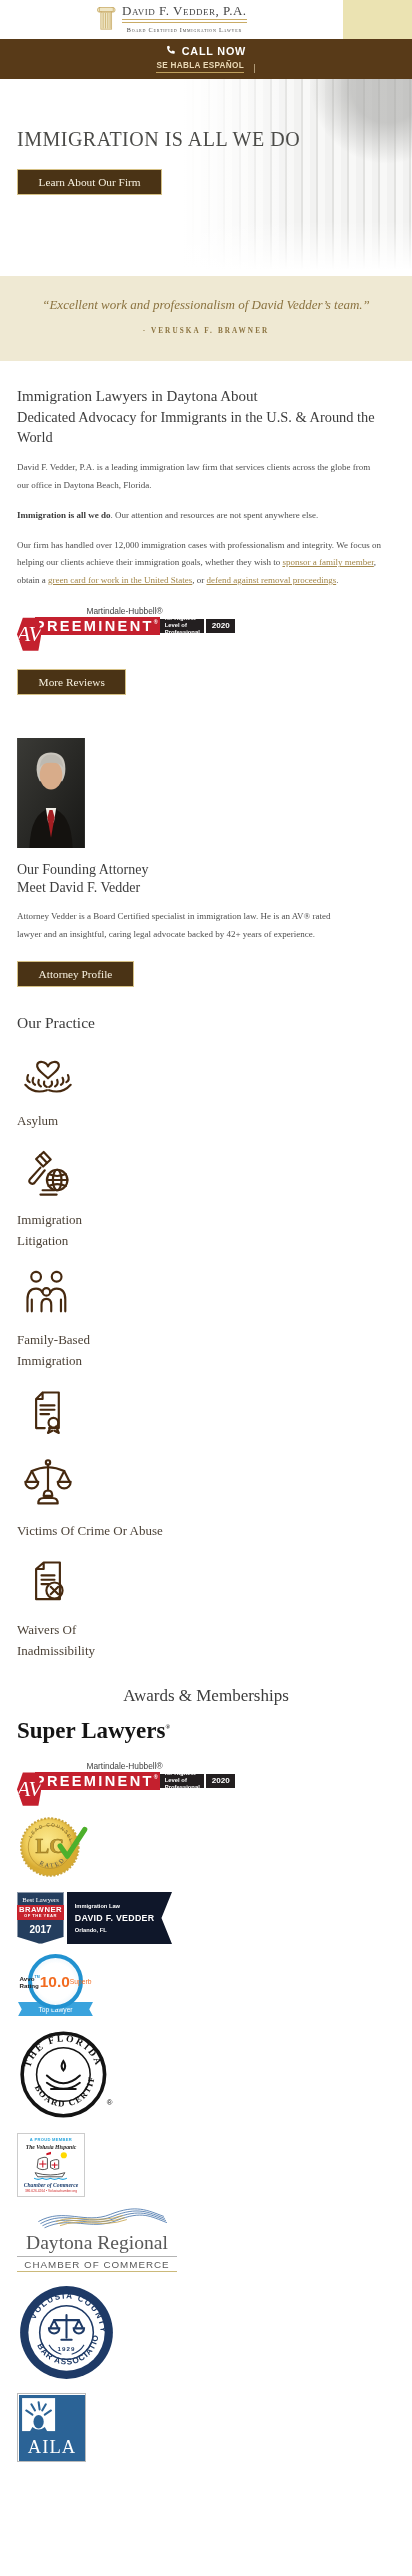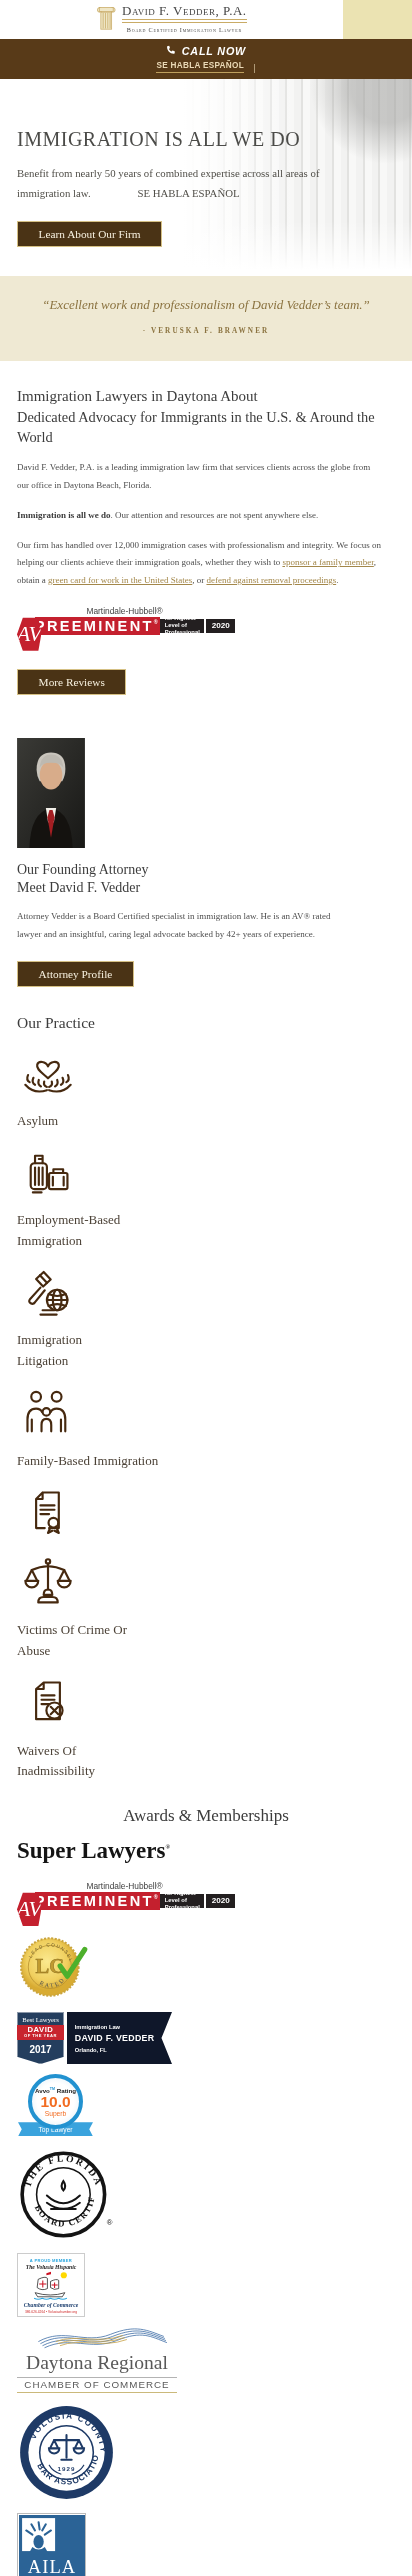--- a/index.html
+++ b/index.html
@@ -9,21 +9,21 @@
   .hdr{position:relative;height:39px;background:#fff;}
   .hdr-beige{position:absolute;right:0;top:0;width:69px;height:39px;background:#ebe3b2;}
   .logo{width:344px;display:flex;justify-content:center;align-items:center;gap:6.2px;padding-top:3.6px;box-sizing:border-box;}
   .logo-text{text-align:center;}
   .logo-name{font-variant:small-caps;font-size:13px;color:#454545;letter-spacing:0.5px;line-height:1;}
   .logo-rule{height:2.1px;border-top:1px solid #c9ab66;border-bottom:0.5px solid #c9ab66;margin:2.1px 0 2.1px;}
   .logo-sub{font-variant:small-caps;font-size:6.2px;color:#4a4a4a;letter-spacing:0.8px;}
 
   
   .topbar{height:40px;background:#583a18;display:flex;flex-direction:column;align-items:center;justify-content:center;gap:3.6px;}
-  .call{color:#fff;font-family:"Liberation Sans",sans-serif;font-weight:bold;font-size:10.8px;letter-spacing:0.8px;display:flex;align-items:center;gap:6px;cursor:pointer;font-style:italic;}
+  .call{color:#fff;font-family:"Liberation Sans",sans-serif;font-weight:bold;font-size:10.8px;letter-spacing:0.8px;display:flex;align-items:center;gap:6px;cursor:pointer;}
   .esp-row{display:flex;align-items:center;gap:9.3px;}
   .espanol{color:#ead9b6;font-family:"Liberation Sans",sans-serif;font-weight:bold;font-size:8.2px;letter-spacing:0.3px;border-bottom:1px solid #bfa05e;padding-bottom:1.5px;cursor:pointer;}
   .bar-div{color:#ead9b6;font-size:11.3px;font-weight:300;}
 
   
   .hero{height:197px;box-sizing:border-box;padding:49px 0 0 17px;
     background:
       radial-gradient(circle at 94% 4%, rgba(160,160,158,.55) 0 36px, rgba(160,160,158,0) 77px),
       linear-gradient(to bottom, rgba(255,255,255,0) 72%, #ffffff 97%),
       linear-gradient(to right, #ffffff 0 44%, rgba(255,255,255,.55) 60%, rgba(255,255,255,0) 72%),
@@ -85,21 +85,21 @@
   .bl-bl{color:#fff;font-size:6.7px;font-family:"Liberation Serif",serif;}
   .bl-red{background:#c8242e;color:#fff;text-align:center;width:52px;margin-top:2.1px;padding:1px 0;}
   .bl-lawyer{font-family:"Liberation Sans",sans-serif;font-weight:bold;font-size:7.7px;letter-spacing:0.5px;line-height:1;}
   .bl-oty{font-family:"Liberation Sans",sans-serif;font-weight:bold;font-size:4.1px;letter-spacing:0.5px;line-height:1.2;}
   .bl-year{color:#fff;font-family:"Liberation Sans",sans-serif;font-weight:bold;font-size:10px;margin-top:4.1px;}
   .bl-right{flex:1;background:#0f172a;margin-left:2.6px;clip-path:polygon(0 0,100% 0,90% 50%,100% 100%,0 100%);color:#fff;font-family:"Liberation Sans",sans-serif;display:flex;flex-direction:column;justify-content:center;gap:3.6px;padding-left:8.2px;box-sizing:border-box;}
   .bl-area{font-size:5.7px;font-weight:bold;}
   .bl-name{font-size:8.8px;font-weight:bold;letter-spacing:0.3px;}
   .bl-city{font-size:5.7px;font-weight:bold;}
   .avvo{margin-top:10.3px;width:77px;position:relative;}
-  .avvo-circle{width:55px;height:55px;border-radius:50%;border:4.1px solid #2292d0;background:radial-gradient(#ffffff 55%,#d9ecf7);box-sizing:border-box;margin:0 auto;display:flex;flex-direction:column;align-items:center;justify-content:center;position:relative;z-index:2;}
+  .avvo-circle{width:55px;height:55px;border-radius:50%;border:4.1px solid #2292d0;background:radial-gradient(#ffffff 55%,#d9ecf7);box-sizing:border-box;margin:0 auto;display:flex;flex-direction:row;align-items:center;justify-content:center;position:relative;z-index:2;}
   .avvo-brand{font-family:"Liberation Sans",sans-serif;font-weight:bold;color:#222;font-size:6.2px;}
   .avvo-brand sup{font-size:3.6px;color:#2292d0;}
   .avvo-score{color:#f26c21;font-family:"Liberation Sans",sans-serif;font-weight:bold;font-size:15.5px;line-height:1.05;}
   .avvo-superb{color:#f26c21;font-family:"Liberation Sans",sans-serif;font-size:6.7px;}
   .avvo-ribbon{position:relative;z-index:1;margin:-7.2px auto 0;width:75px;background:#3aa3dd;color:#fff;font-family:"Liberation Sans",sans-serif;font-size:6.7px;text-align:center;padding:3.6px 0;clip-path:polygon(0 0,100% 0,95% 50%,100% 100%,0 100%,5% 50%);}
   .flbar{margin-top:11.3px;}
   .vhcc{width:68px;border:0.5px solid #ccc;background:#fff;text-align:center;padding:3.6px 2.1px 2.6px;margin-top:10.3px;box-sizing:border-box;}
   .vhcc-member{color:#2aa6df;font-family:"Liberation Sans",sans-serif;font-weight:bold;font-size:4.1px;letter-spacing:0.3px;}
   .vhcc-name{font-style:italic;font-weight:bold;font-size:5.7px;color:#222;margin-top:1.5px;}
   .vhcc-coc{font-style:italic;font-weight:bold;font-size:5.7px;color:#1d3f6e;}
@@ -148,24 +148,20 @@
     <span>CALL NOW</span>
   </div>
   <div class="esp-row">
     <span class="espanol">SE HABLA ESPAÑOL</span>
     <span class="bar-div">|</span>
   </div>
 </div>
 
 <div class="hero">
   <h1>IMMIGRATION IS ALL WE DO</h1>
-  <p>
-    <span>Benefit from nearly 50 years of combined expertise across all areas of immigration law.</span>
-    <span class="esp2">SE HABLA ESPAÑOL</span>
-  </p>
   <button class="btn">Learn About Our Firm</button>
 </div>
 
 <div class="quote-strip">
   <p class="quote">“Excellent work and professionalism of David Vedder’s team.”</p>
   <div class="quote-author">- VERUSKA F. BRAWNER</div>
 </div>
 
 <div class="section">
   <h1 class="sec-h1">Immigration Lawyers in Daytona About</h1>
@@ -233,34 +229,20 @@
           <path d="M50 36 C46 26 32 25 30 33 C28 42 40 48 50 58 C60 48 72 42 70 33 C68 25 54 26 50 36 Z"></path>
           <path d="M13 52 q-4 9 3 13 M23 57 q-4 9 3 13 M33 61 q-3 9 4 12 M43 64 q-2 8 5 10"></path>
           <path d="M8 70 q16 18 40 10"></path>
           <path d="M87 52 q4 9 -3 13 M77 57 q4 9 -3 13 M67 61 q3 9 -4 12 M57 64 q2 8 -5 10"></path>
           <path d="M92 70 q-16 18 -40 10"></path>
         </svg>
       </span>
       <div class="pr-label">Asylum</div>
     </div>
 
-    <div class="pr-item">
-      <span class="pr-icon">
-        <svg width="54" height="54" viewBox="0 0 100 100" fill="none" stroke="#46290f" stroke-width="4" stroke-linecap="round" stroke-linejoin="round">
-          <rect x="18" y="32" width="30" height="48" rx="7"></rect>
-          <path d="M26 32 V18 h14 v14 M33 24 h7"></path>
-          <path d="M26 40 v32 M33 40 v32 M40 40 v32"></path>
-          <rect x="52" y="50" width="34" height="30" rx="3"></rect>
-          <path d="M60 50 v-7 h18 v7"></path>
-          <path d="M59 57 v16 M79 57 v16"></path>
-          <path d="M22 86 h16"></path>
-        </svg>
-      </span>
-      <div class="pr-label">Employment-Based Immigration</div>
-    </div>
 
     <div class="pr-item">
       <span class="pr-icon">
         <svg width="54" height="54" viewBox="0 0 100 100" fill="none" stroke="#46290f" stroke-width="4" stroke-linecap="round" stroke-linejoin="round">
           <path d="M28 24 l14-13 l13 14 l-14 13 z"></path>
           <path d="M35 17 l13 14"></path>
           <path d="M36 40 L17 61 q-4 5 1 8 q5 3 8-2 l18-22"></path>
           <circle cx="67" cy="63" r="19"></circle>
           <ellipse cx="67" cy="63" rx="8" ry="19"></ellipse>
           <path d="M48 63 h38 M51 52 q16 7 32 0 M51 74 q16-7 32 0"></path>
@@ -369,21 +351,21 @@
       <text x="64" y="74" text-anchor="middle" font-family="Liberation Serif,serif" font-size="40" font-weight="bold" fill="#c09a30" stroke="#8a6d1d" stroke-width="1">LC</text>
       <text font-family="Liberation Serif,serif" font-size="12" letter-spacing="4" fill="#4c4c4c"><textPath href="#lcBot" startOffset="30%">RATED</textPath></text>
       <path d="M84 60 l14 20 l34-52" fill="none" stroke="#4db02c" stroke-width="10" stroke-linecap="round" stroke-linejoin="round"></path>
     </svg>
   </div>
 
   <div class="bl-badge">
     <div class="bl-left">
       <div class="bl-bl">Best Lawyers</div>
       <div class="bl-red">
-        <div class="bl-lawyer">DAVID</div>
+        <div class="bl-lawyer">BRAWNER</div>
         <div class="bl-oty">OF THE YEAR</div>
       </div>
       <div class="bl-year">2017</div>
     </div>
     <div class="bl-right">
       <div class="bl-area">Immigration Law</div>
       <div class="bl-name">DAVID F. VEDDER</div>
       <div class="bl-city">Orlando, FL</div>
     </div>
   </div>

